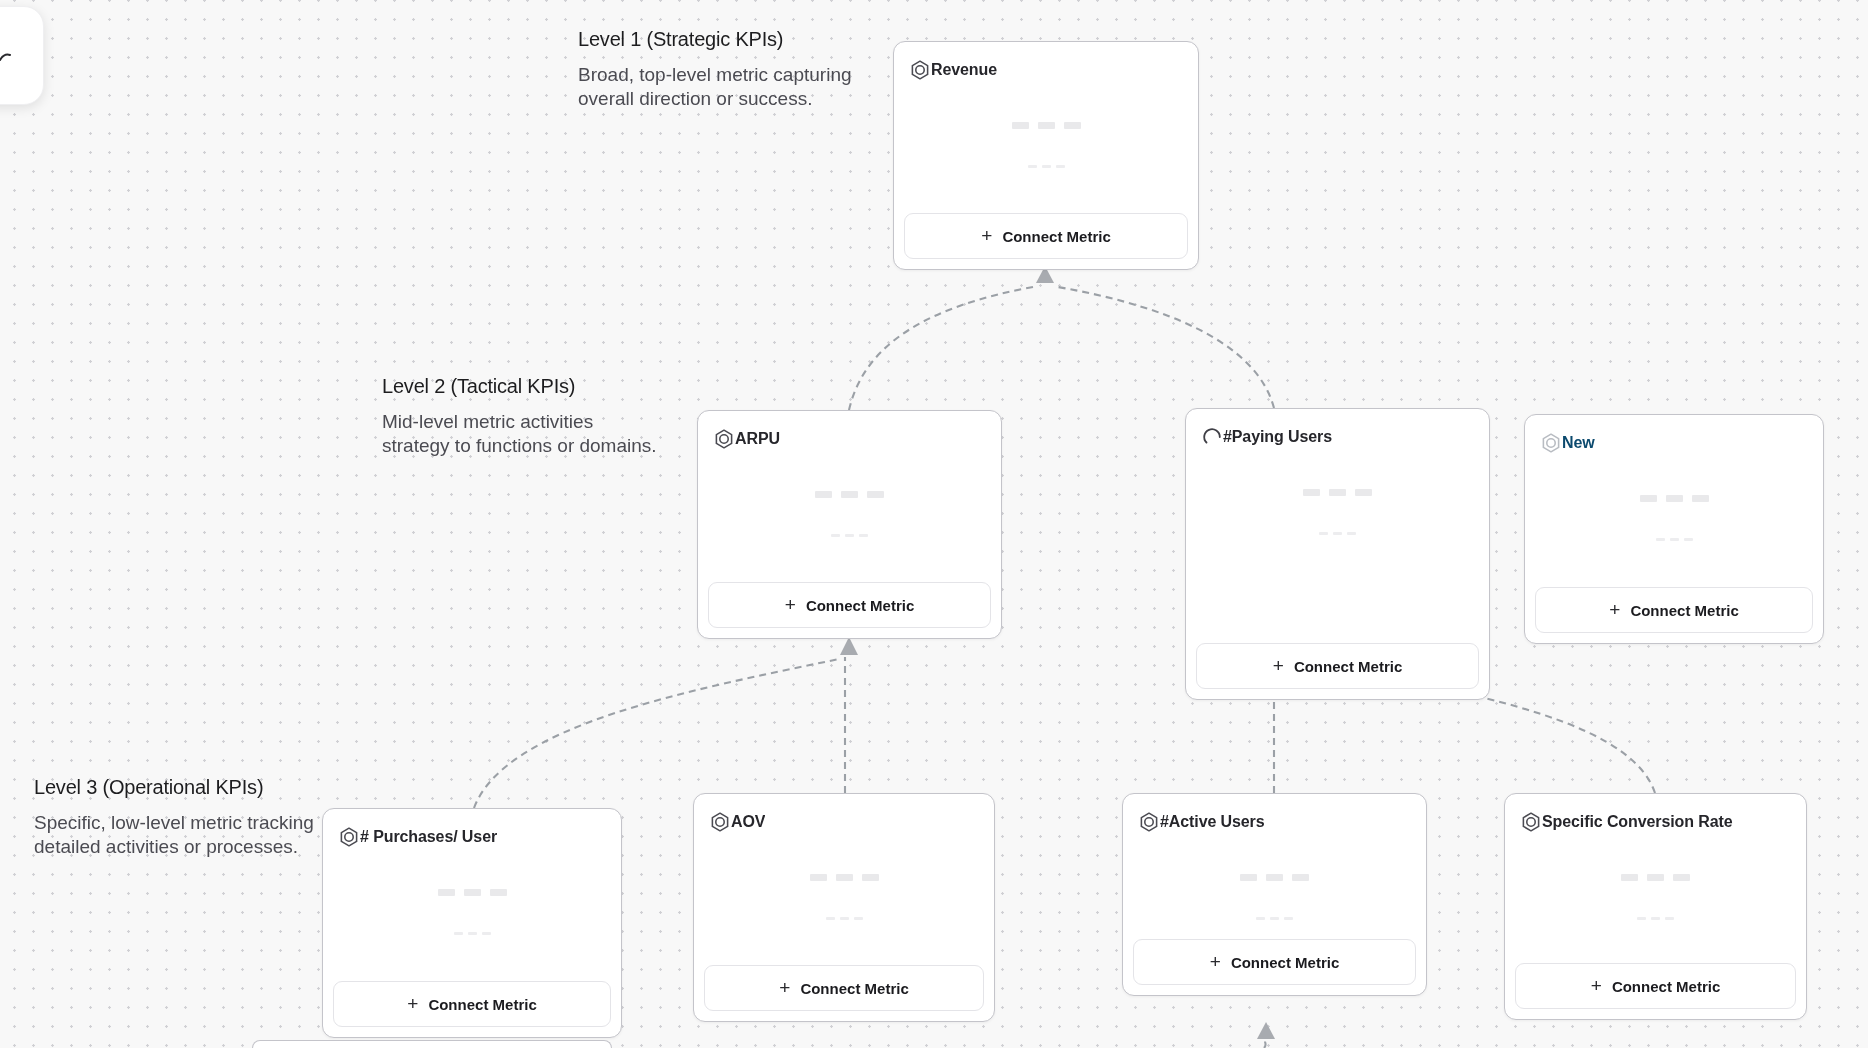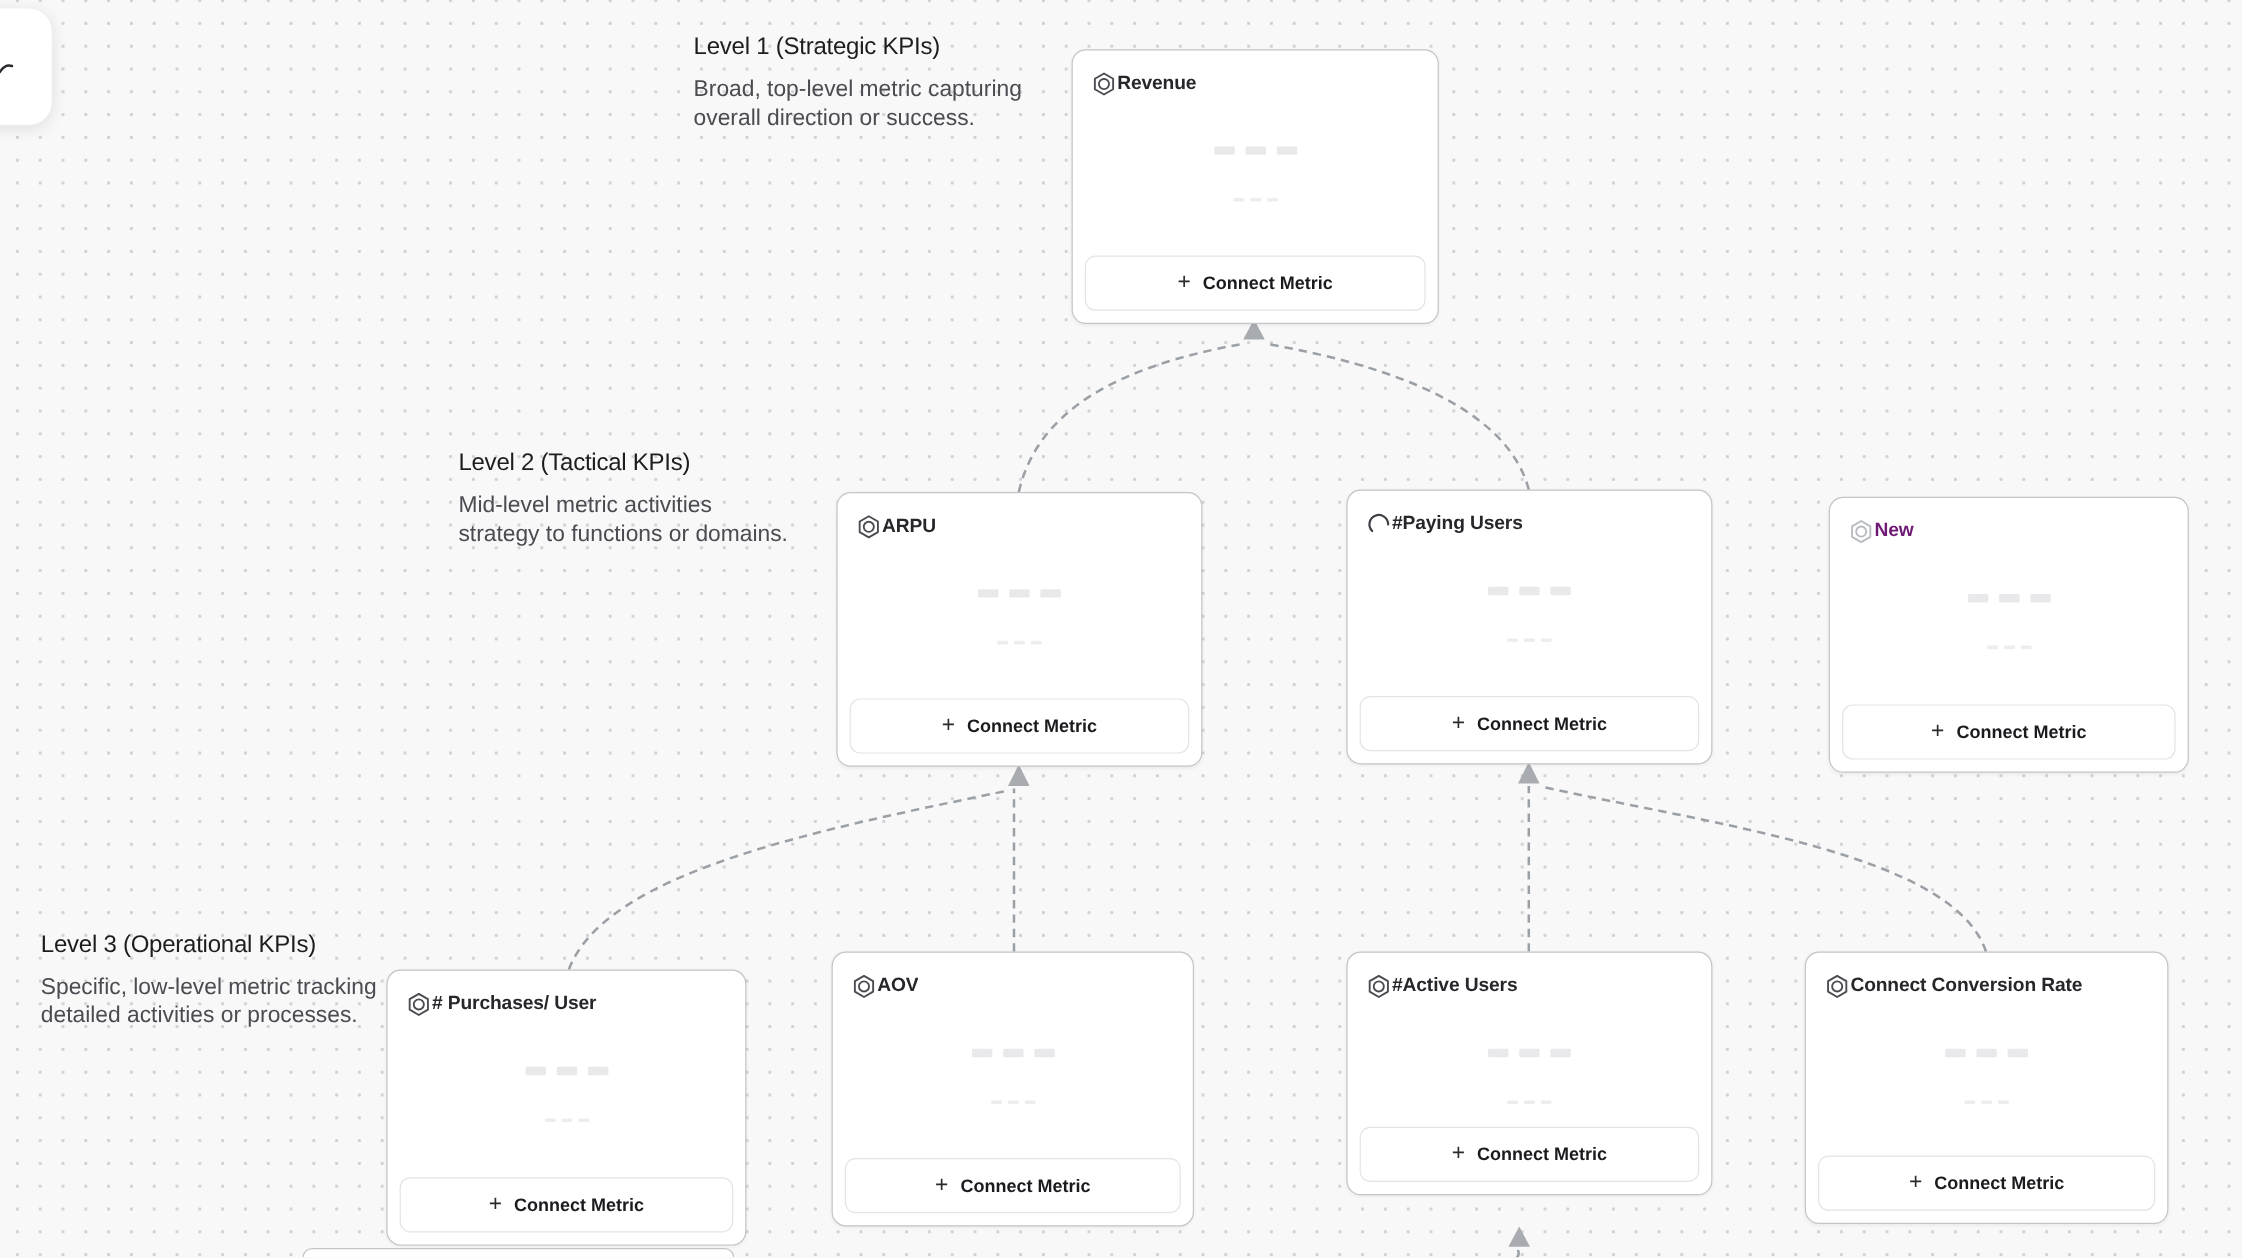--- a/index.html
+++ b/index.html
@@ -37,21 +37,21 @@
     display:flex; align-items:center; 
     padding:17px 14px 0 15px;
   }
   .card-head .icon{ width:22px; height:22px; flex:0 0 auto; display:inline-flex; }
   .card-title{
     font-size:16px; font-weight:700; color:#26262b; letter-spacing:-0.1px;
     white-space:nowrap; overflow:hidden;
   }
   .icon-spinner{ display:none; }
   .card.loading .icon-spinner{ display:inline-flex; }
-  .card.draft .card-title{ color:#701a75; }
+  .card.draft .card-title{ color:#0c4a6e; }
   .card.draft .icon-hex svg{ stroke:#b8bcc2; }
 
   .skeleton{ position:absolute; left:0; right:0; top:80px; }
   .sk-row{ display:flex; justify-content:center; gap:9px; }
   .sk-row i{ display:block; width:17px; height:7px; border-radius:1px; background:#e9e9eb; }
   .sk-row.small{ margin-top:36px; gap:5px; }
   .sk-row.small i{ width:9px; height:3px; background:#ededef; }
 
   .connect{
     position:absolute; left:10px; right:10px; bottom:10px; height:46px;
@@ -159,21 +159,21 @@
           <i></i>
           <i></i>
         </div>
     </div>
     <button class="connect">
         <span class="plus">+</span>
         <span>Connect Metric</span>
       </button>
   </div>
 
-  <div class="card loading" style="left:1122px;top:408px;width:305px;height:229px">
+  <div class="card loading" style="left:1185px;top:408px;width:305px;height:292px">
     <div class="card-head">
       <span class="icon icon-spinner">
         <svg width="22" height="22" viewBox="0 0 24 24" fill="none" stroke="#3f3f46" stroke-width="2" stroke-linecap="round">
             <path d="M20.5 12 A8.5 8.5 0 1 0 6 18"></path>
           </svg>
       </span>
 
       <span class="card-title">#Paying Users</span>
     </div>
     <div class="skeleton">
@@ -307,21 +307,21 @@
   </div>
 
   <div class="card" style="left:1504px;top:793px;width:303px;height:227px">
     <div class="card-head">
       <span class="icon icon-hex">
         <svg width="22" height="22" viewBox="0 0 24 24" fill="none" stroke="#4b4b52" stroke-width="1.7" stroke-linejoin="round">
             <path d="M12 2.4 L20.3 7.2 V16.8 L12 21.6 L3.7 16.8 V7.2 Z"></path>
             <circle cx="12" cy="12" r="4.6"></circle>
           </svg>
       </span>
-      <span class="card-title">Connect Conversion Rate</span>
+      <span class="card-title">Specific Conversion Rate</span>
     </div>
     <div class="skeleton">
       <div class="sk-row">
           <i></i>
           <i></i>
           <i></i>
         </div>
       <div class="sk-row small">
           <i></i>
           <i></i>

